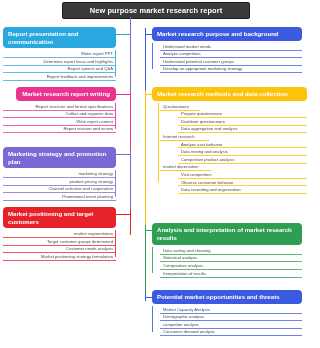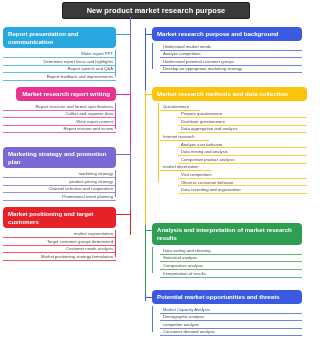--- a/index.html
+++ b/index.html
@@ -49,21 +49,21 @@
 
   
   .grp-label{font-size:4.2px;color:#4a4a4a;white-space:nowrap;padding:1px 3px 1.6px 3px;position:relative;}
 </style>
 </head>
 <body>
 
 <div id="map">
 
   <div class="root">
-    <span>New product market research purpose</span>
+    <span>New purpose market research report</span>
   </div>
 
   <div id="edges">
       <div style="position: absolute; left: 129.5px; top: 17px; width: 1.3px; height: 11px; background: rgb(123, 104, 212);"></div>
       <div style="position: absolute; left: 129.5px; top: 28px; width: 1.3px; height: 62px; background: rgb(123, 104, 212);"></div>
       <div style="position: absolute; left: 129.5px; top: 90px; width: 1.3px; height: 60px; background: rgb(232, 51, 143);"></div>
       <div style="position: absolute; left: 129.5px; top: 150px; width: 1.3px; height: 60px; background: rgb(123, 104, 212);"></div>
       <div style="position: absolute; left: 129.5px; top: 210px; width: 1.3px; height: 25px; background: rgb(229, 34, 41);"></div>
       <div style="position: absolute; left: 144.5px; top: 28px; width: 1.3px; height: 62px; background: rgb(59, 90, 224);"></div>
       <div style="position: absolute; left: 144.5px; top: 90px; width: 1.3px; height: 135px; background: rgb(252, 195, 11);"></div>

